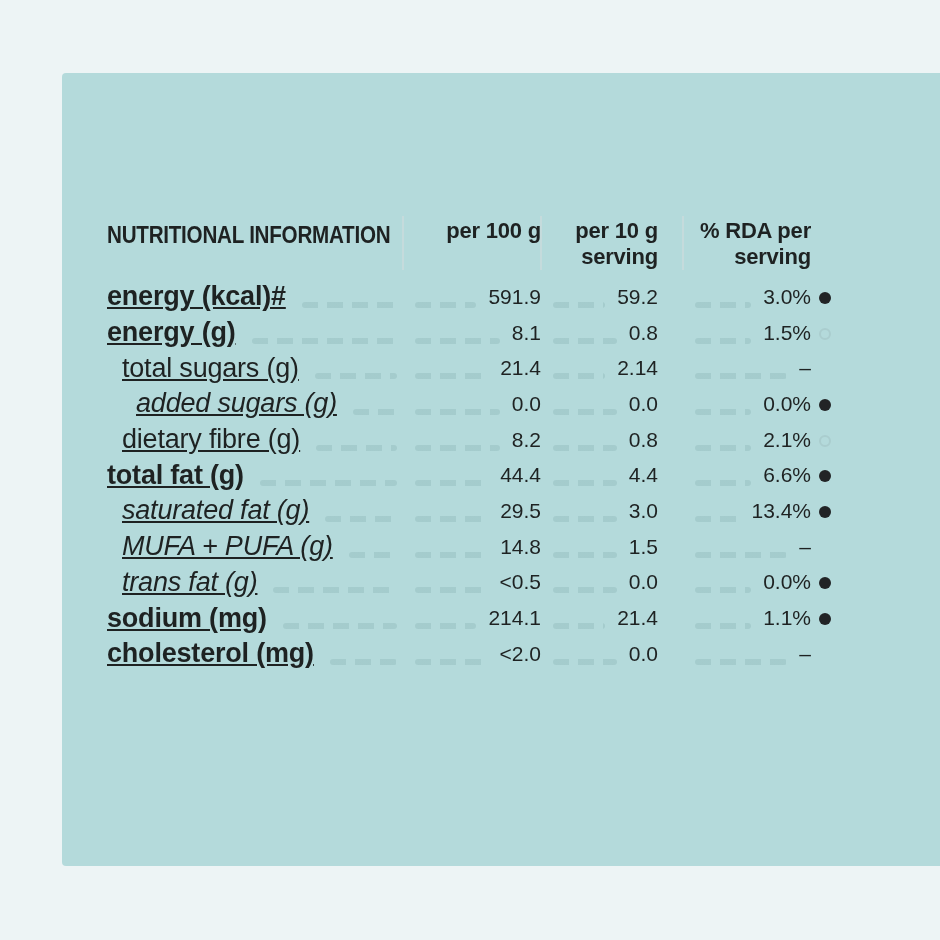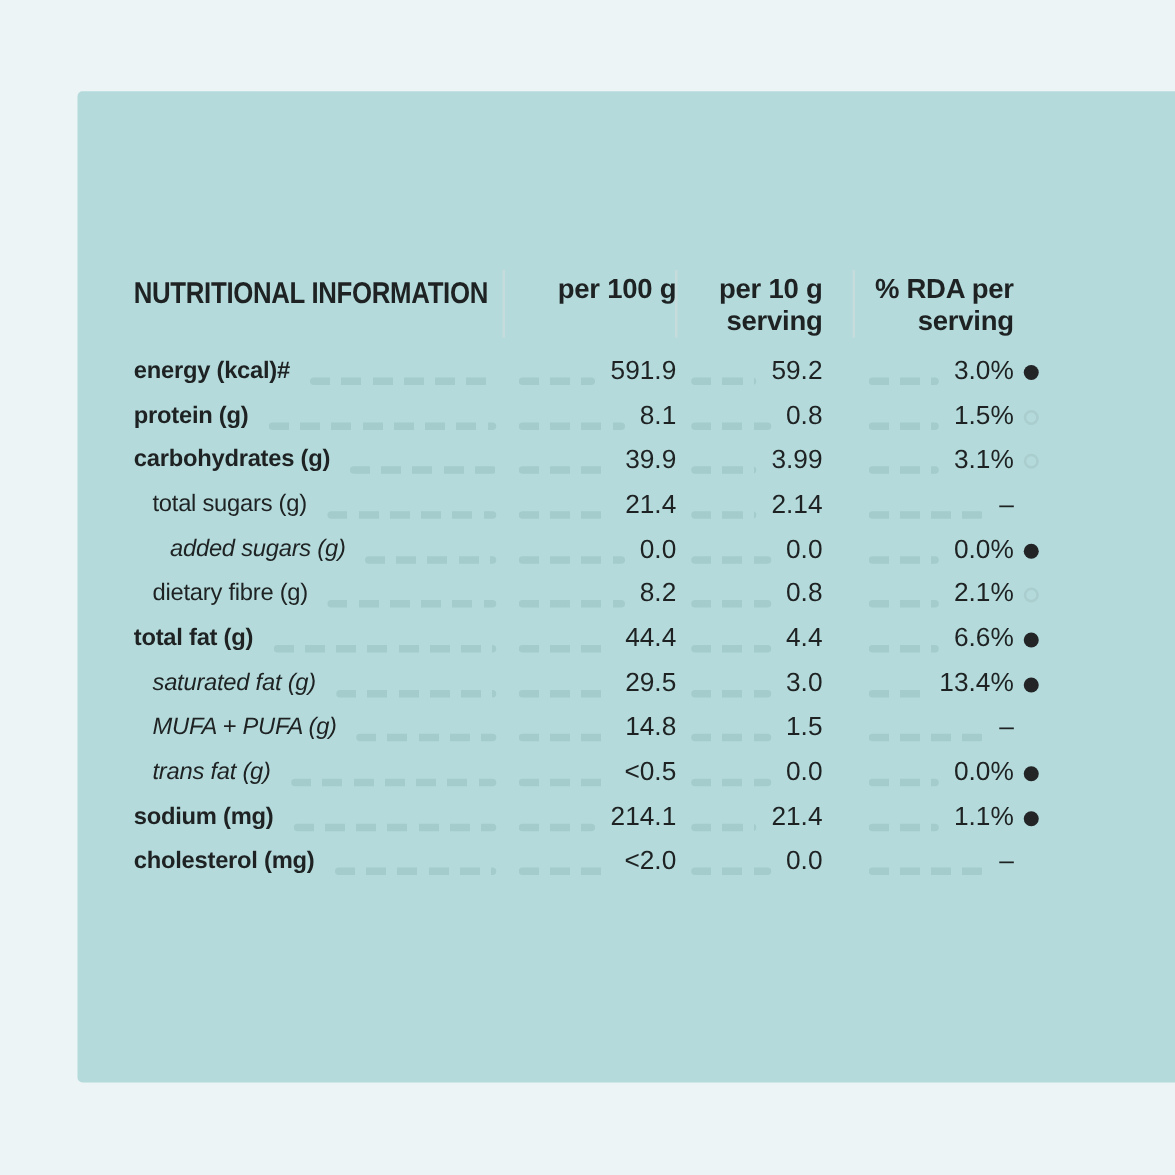--- a/index.html
+++ b/index.html
@@ -41,21 +41,21 @@
     position:absolute;top:-2px;width:2px;height:54px;
     background:var(--divider,#c5dbdc);
   }
   .vdiv.d1{left:295px;} .vdiv.d2{left:433px;} .vdiv.d3{left:575px;}
   .row{
     display:grid;grid-template-columns:var(--cols);
     height:35.7px;align-items:center;
   }
   .cell{min-width:0;}
   .label-cell{display:flex;align-items:center;}
-  .row-label{font-size:19px;letter-spacing:-0.2px;white-space:nowrap;}
+  .row-label{font-size:27px;letter-spacing:-0.2px;white-space:nowrap;text-decoration:underline;}
   .style-bold .row-label{font-weight:700;}
   .style-italic .row-label{font-style:italic;}
   .indent-1.row .label-cell{padding-left:15px;}
   .indent-2.row .label-cell{padding-left:29px;}
   .val{display:flex;align-items:center;justify-content:flex-end;}
   .num{font-size:21px;white-space:nowrap;}
   .leader{
     flex:1 1 auto;height:6px;min-width:0;
     margin:0 12px;border-radius:3px;
     background:repeating-linear-gradient(90deg,var(--leader,#6d9a9b) 0 16px,transparent 16px 25px);
@@ -110,254 +110,233 @@
       <span class="leader"></span>
       <span class="num">3.0%</span>
     </div>
     <div class="cell bullet-cell">
       <span class="dot filled"></span>
     </div>
   </div>
 
   <div class="row style-bold indent-0">
     <div class="cell label-cell">
-      <span class="row-label">protein (g)</span>
+      <span class="row-label">energy (g)</span>
       <span class="leader"></span>
     </div>
     <div class="cell val c1">
       <span class="leader"></span>
       <span class="num">8.1</span>
     </div>
     <div class="cell val c2">
       <span class="leader"></span>
       <span class="num">0.8</span>
     </div>
     <div class="cell val c3">
       <span class="leader"></span>
       <span class="num">1.5%</span>
     </div>
     <div class="cell bullet-cell">
       <span class="dot open"></span>
     </div>
   </div>
 
-  <div class="row style-bold indent-0">
-    <div class="cell label-cell">
-      <span class="row-label">carbohydrates (g)</span>
-      <span class="leader"></span>
-    </div>
-    <div class="cell val c1">
-      <span class="leader"></span>
-      <span class="num">39.9</span>
-    </div>
-    <div class="cell val c2">
-      <span class="leader"></span>
-      <span class="num">3.99</span>
-    </div>
-    <div class="cell val c3">
-      <span class="leader"></span>
-      <span class="num">3.1%</span>
+
+  <div class="row style-regular indent-1">
+    <div class="cell label-cell">
+      <span class="row-label">total sugars (g)</span>
+      <span class="leader"></span>
+    </div>
+    <div class="cell val c1">
+      <span class="leader"></span>
+      <span class="num">21.4</span>
+    </div>
+    <div class="cell val c2">
+      <span class="leader"></span>
+      <span class="num">2.14</span>
+    </div>
+    <div class="cell val c3">
+      <span class="leader"></span>
+      <span class="num">–</span>
+    </div>
+    <div class="cell bullet-cell">
+      
+    </div>
+  </div>
+
+  <div class="row style-italic indent-2">
+    <div class="cell label-cell">
+      <span class="row-label">added sugars (g)</span>
+      <span class="leader"></span>
+    </div>
+    <div class="cell val c1">
+      <span class="leader"></span>
+      <span class="num">0.0</span>
+    </div>
+    <div class="cell val c2">
+      <span class="leader"></span>
+      <span class="num">0.0</span>
+    </div>
+    <div class="cell val c3">
+      <span class="leader"></span>
+      <span class="num">0.0%</span>
+    </div>
+    <div class="cell bullet-cell">
+      <span class="dot filled"></span>
+    </div>
+  </div>
+
+  <div class="row style-regular indent-1">
+    <div class="cell label-cell">
+      <span class="row-label">dietary fibre (g)</span>
+      <span class="leader"></span>
+    </div>
+    <div class="cell val c1">
+      <span class="leader"></span>
+      <span class="num">8.2</span>
+    </div>
+    <div class="cell val c2">
+      <span class="leader"></span>
+      <span class="num">0.8</span>
+    </div>
+    <div class="cell val c3">
+      <span class="leader"></span>
+      <span class="num">2.1%</span>
     </div>
     <div class="cell bullet-cell">
       <span class="dot open"></span>
     </div>
   </div>
 
-  <div class="row style-regular indent-1">
-    <div class="cell label-cell">
-      <span class="row-label">total sugars (g)</span>
-      <span class="leader"></span>
-    </div>
-    <div class="cell val c1">
+  <div class="row style-bold indent-0">
+    <div class="cell label-cell">
+      <span class="row-label">total fat (g)</span>
+      <span class="leader"></span>
+    </div>
+    <div class="cell val c1">
+      <span class="leader"></span>
+      <span class="num">44.4</span>
+    </div>
+    <div class="cell val c2">
+      <span class="leader"></span>
+      <span class="num">4.4</span>
+    </div>
+    <div class="cell val c3">
+      <span class="leader"></span>
+      <span class="num">6.6%</span>
+    </div>
+    <div class="cell bullet-cell">
+      <span class="dot filled"></span>
+    </div>
+  </div>
+
+  <div class="row style-italic indent-1">
+    <div class="cell label-cell">
+      <span class="row-label">saturated fat (g)</span>
+      <span class="leader"></span>
+    </div>
+    <div class="cell val c1">
+      <span class="leader"></span>
+      <span class="num">29.5</span>
+    </div>
+    <div class="cell val c2">
+      <span class="leader"></span>
+      <span class="num">3.0</span>
+    </div>
+    <div class="cell val c3">
+      <span class="leader"></span>
+      <span class="num">13.4%</span>
+    </div>
+    <div class="cell bullet-cell">
+      <span class="dot filled"></span>
+    </div>
+  </div>
+
+  <div class="row style-italic indent-1">
+    <div class="cell label-cell">
+      <span class="row-label">MUFA + PUFA (g)</span>
+      <span class="leader"></span>
+    </div>
+    <div class="cell val c1">
+      <span class="leader"></span>
+      <span class="num">14.8</span>
+    </div>
+    <div class="cell val c2">
+      <span class="leader"></span>
+      <span class="num">1.5</span>
+    </div>
+    <div class="cell val c3">
+      <span class="leader"></span>
+      <span class="num">–</span>
+    </div>
+    <div class="cell bullet-cell">
+      
+    </div>
+  </div>
+
+  <div class="row style-italic indent-1">
+    <div class="cell label-cell">
+      <span class="row-label">trans fat (g)</span>
+      <span class="leader"></span>
+    </div>
+    <div class="cell val c1">
+      <span class="leader"></span>
+      <span class="num">&lt;0.5</span>
+    </div>
+    <div class="cell val c2">
+      <span class="leader"></span>
+      <span class="num">0.0</span>
+    </div>
+    <div class="cell val c3">
+      <span class="leader"></span>
+      <span class="num">0.0%</span>
+    </div>
+    <div class="cell bullet-cell">
+      <span class="dot filled"></span>
+    </div>
+  </div>
+
+  <div class="row style-bold indent-0">
+    <div class="cell label-cell">
+      <span class="row-label">sodium (mg)</span>
+      <span class="leader"></span>
+    </div>
+    <div class="cell val c1">
+      <span class="leader"></span>
+      <span class="num">214.1</span>
+    </div>
+    <div class="cell val c2">
       <span class="leader"></span>
       <span class="num">21.4</span>
     </div>
-    <div class="cell val c2">
-      <span class="leader"></span>
-      <span class="num">2.14</span>
+    <div class="cell val c3">
+      <span class="leader"></span>
+      <span class="num">1.1%</span>
+    </div>
+    <div class="cell bullet-cell">
+      <span class="dot filled"></span>
+    </div>
+  </div>
+
+  <div class="row style-bold indent-0">
+    <div class="cell label-cell">
+      <span class="row-label">cholesterol (mg)</span>
+      <span class="leader"></span>
+    </div>
+    <div class="cell val c1">
+      <span class="leader"></span>
+      <span class="num">&lt;2.0</span>
+    </div>
+    <div class="cell val c2">
+      <span class="leader"></span>
+      <span class="num">0.0</span>
     </div>
     <div class="cell val c3">
       <span class="leader"></span>
       <span class="num">–</span>
     </div>
     <div class="cell bullet-cell">
       
     </div>
   </div>
-
-  <div class="row style-italic indent-2">
-    <div class="cell label-cell">
-      <span class="row-label">added sugars (g)</span>
-      <span class="leader"></span>
-    </div>
-    <div class="cell val c1">
-      <span class="leader"></span>
-      <span class="num">0.0</span>
-    </div>
-    <div class="cell val c2">
-      <span class="leader"></span>
-      <span class="num">0.0</span>
-    </div>
-    <div class="cell val c3">
-      <span class="leader"></span>
-      <span class="num">0.0%</span>
-    </div>
-    <div class="cell bullet-cell">
-      <span class="dot filled"></span>
-    </div>
-  </div>
-
-  <div class="row style-regular indent-1">
-    <div class="cell label-cell">
-      <span class="row-label">dietary fibre (g)</span>
-      <span class="leader"></span>
-    </div>
-    <div class="cell val c1">
-      <span class="leader"></span>
-      <span class="num">8.2</span>
-    </div>
-    <div class="cell val c2">
-      <span class="leader"></span>
-      <span class="num">0.8</span>
-    </div>
-    <div class="cell val c3">
-      <span class="leader"></span>
-      <span class="num">2.1%</span>
-    </div>
-    <div class="cell bullet-cell">
-      <span class="dot open"></span>
-    </div>
-  </div>
-
-  <div class="row style-bold indent-0">
-    <div class="cell label-cell">
-      <span class="row-label">total fat (g)</span>
-      <span class="leader"></span>
-    </div>
-    <div class="cell val c1">
-      <span class="leader"></span>
-      <span class="num">44.4</span>
-    </div>
-    <div class="cell val c2">
-      <span class="leader"></span>
-      <span class="num">4.4</span>
-    </div>
-    <div class="cell val c3">
-      <span class="leader"></span>
-      <span class="num">6.6%</span>
-    </div>
-    <div class="cell bullet-cell">
-      <span class="dot filled"></span>
-    </div>
-  </div>
-
-  <div class="row style-italic indent-1">
-    <div class="cell label-cell">
-      <span class="row-label">saturated fat (g)</span>
-      <span class="leader"></span>
-    </div>
-    <div class="cell val c1">
-      <span class="leader"></span>
-      <span class="num">29.5</span>
-    </div>
-    <div class="cell val c2">
-      <span class="leader"></span>
-      <span class="num">3.0</span>
-    </div>
-    <div class="cell val c3">
-      <span class="leader"></span>
-      <span class="num">13.4%</span>
-    </div>
-    <div class="cell bullet-cell">
-      <span class="dot filled"></span>
-    </div>
-  </div>
-
-  <div class="row style-italic indent-1">
-    <div class="cell label-cell">
-      <span class="row-label">MUFA + PUFA (g)</span>
-      <span class="leader"></span>
-    </div>
-    <div class="cell val c1">
-      <span class="leader"></span>
-      <span class="num">14.8</span>
-    </div>
-    <div class="cell val c2">
-      <span class="leader"></span>
-      <span class="num">1.5</span>
-    </div>
-    <div class="cell val c3">
-      <span class="leader"></span>
-      <span class="num">–</span>
-    </div>
-    <div class="cell bullet-cell">
-      
-    </div>
-  </div>
-
-  <div class="row style-italic indent-1">
-    <div class="cell label-cell">
-      <span class="row-label">trans fat (g)</span>
-      <span class="leader"></span>
-    </div>
-    <div class="cell val c1">
-      <span class="leader"></span>
-      <span class="num">&lt;0.5</span>
-    </div>
-    <div class="cell val c2">
-      <span class="leader"></span>
-      <span class="num">0.0</span>
-    </div>
-    <div class="cell val c3">
-      <span class="leader"></span>
-      <span class="num">0.0%</span>
-    </div>
-    <div class="cell bullet-cell">
-      <span class="dot filled"></span>
-    </div>
-  </div>
-
-  <div class="row style-bold indent-0">
-    <div class="cell label-cell">
-      <span class="row-label">sodium (mg)</span>
-      <span class="leader"></span>
-    </div>
-    <div class="cell val c1">
-      <span class="leader"></span>
-      <span class="num">214.1</span>
-    </div>
-    <div class="cell val c2">
-      <span class="leader"></span>
-      <span class="num">21.4</span>
-    </div>
-    <div class="cell val c3">
-      <span class="leader"></span>
-      <span class="num">1.1%</span>
-    </div>
-    <div class="cell bullet-cell">
-      <span class="dot filled"></span>
-    </div>
-  </div>
-
-  <div class="row style-bold indent-0">
-    <div class="cell label-cell">
-      <span class="row-label">cholesterol (mg)</span>
-      <span class="leader"></span>
-    </div>
-    <div class="cell val c1">
-      <span class="leader"></span>
-      <span class="num">&lt;2.0</span>
-    </div>
-    <div class="cell val c2">
-      <span class="leader"></span>
-      <span class="num">0.0</span>
-    </div>
-    <div class="cell val c3">
-      <span class="leader"></span>
-      <span class="num">–</span>
-    </div>
-    <div class="cell bullet-cell">
-      
-    </div>
-  </div>
 </div>
   </div>
 </div>
 
 </body></html>

